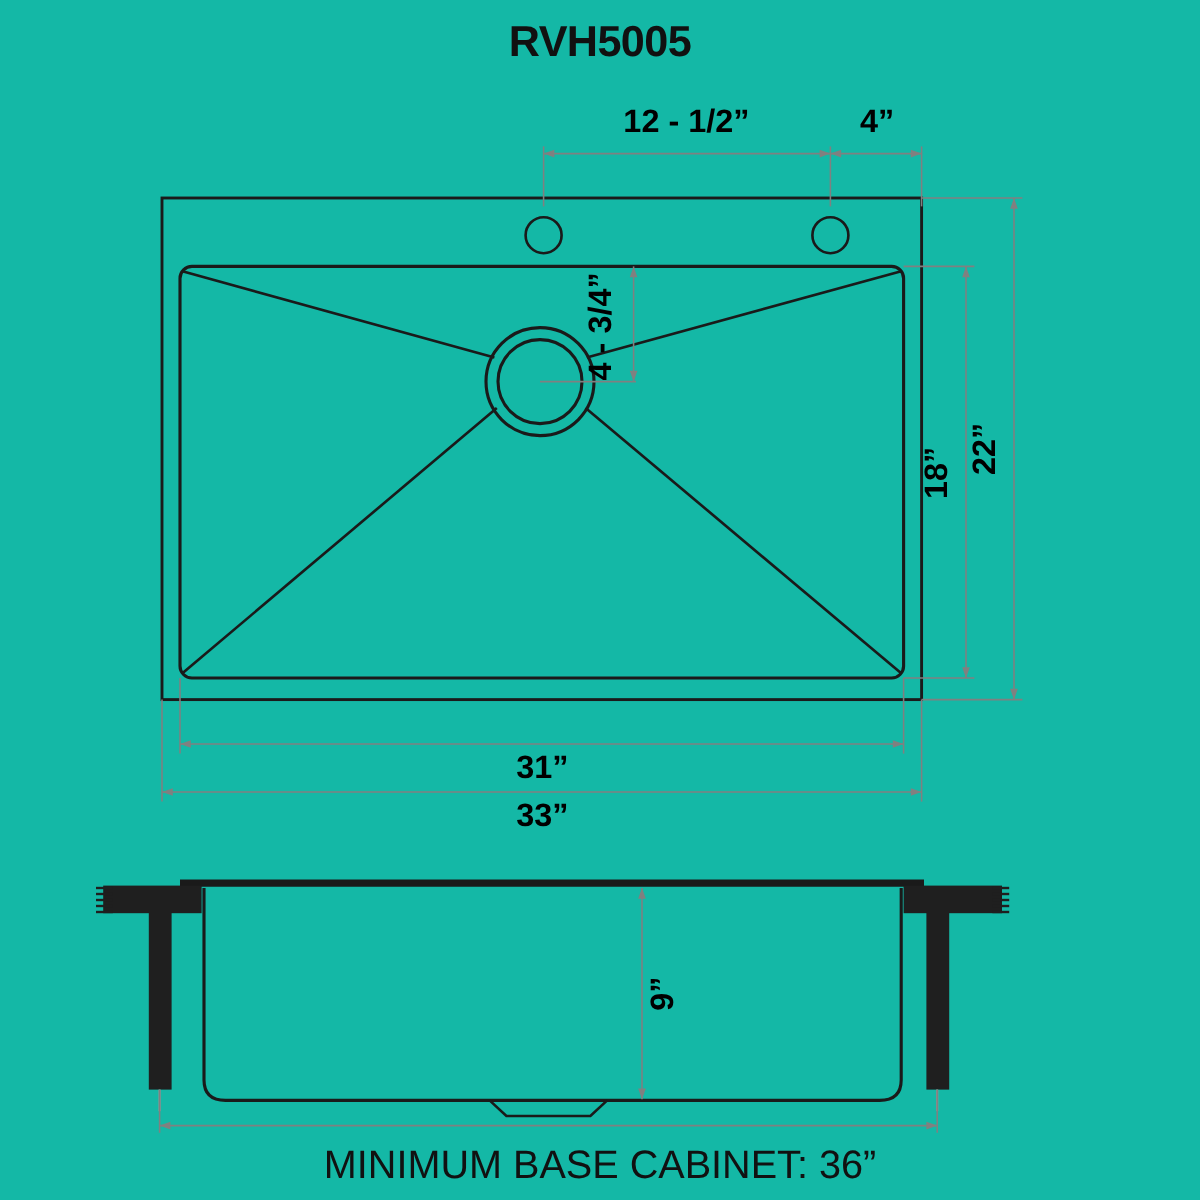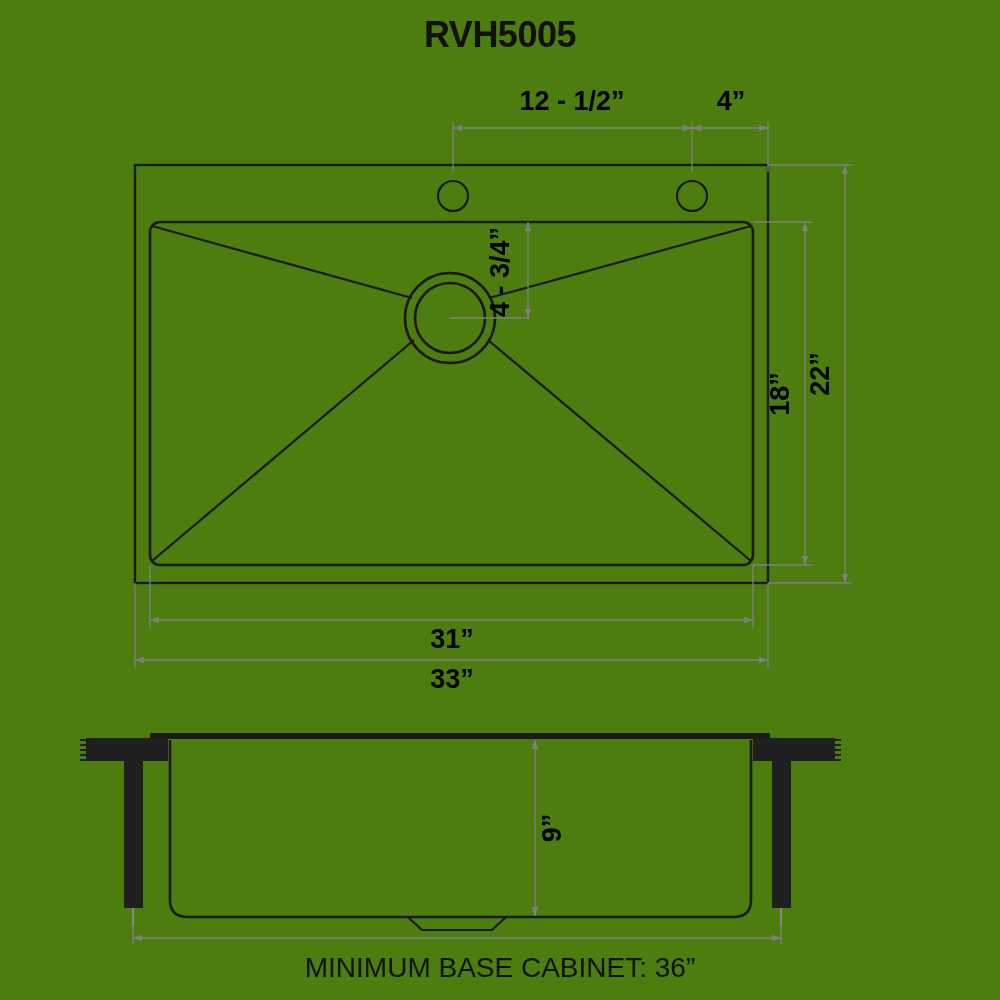--- a/index.html
+++ b/index.html
@@ -8,41 +8,41 @@
     background: #ffffff;
   }
   body {
     font-family: "Liberation Sans", sans-serif;
     color: #000000;
   }
   #page {
     position: relative;
     width: 1000px;
     height: 1000px;
-    background: #4d7c0f;
+    background: #14b8a6;
     overflow: hidden;
   }
   #title {
     position: absolute;
     left: 0;
     top: 14px;
     width: 1000px;
     text-align: center;
     font-size: 36px;
     font-weight: bold;
     letter-spacing: -0.5px;
     color: #111111;
   }
   #caption {
     position: absolute;
     left: 0;
     top: 952px;
     width: 1000px;
     text-align: center;
-    font-size: 28px;
+    font-size: 33px;
     font-weight: normal;
     color: #111111;
   }
   svg.layer {
     position: absolute;
     left: 0;
     top: 0;
     width: 1000px;
     height: 1000px;
   }

